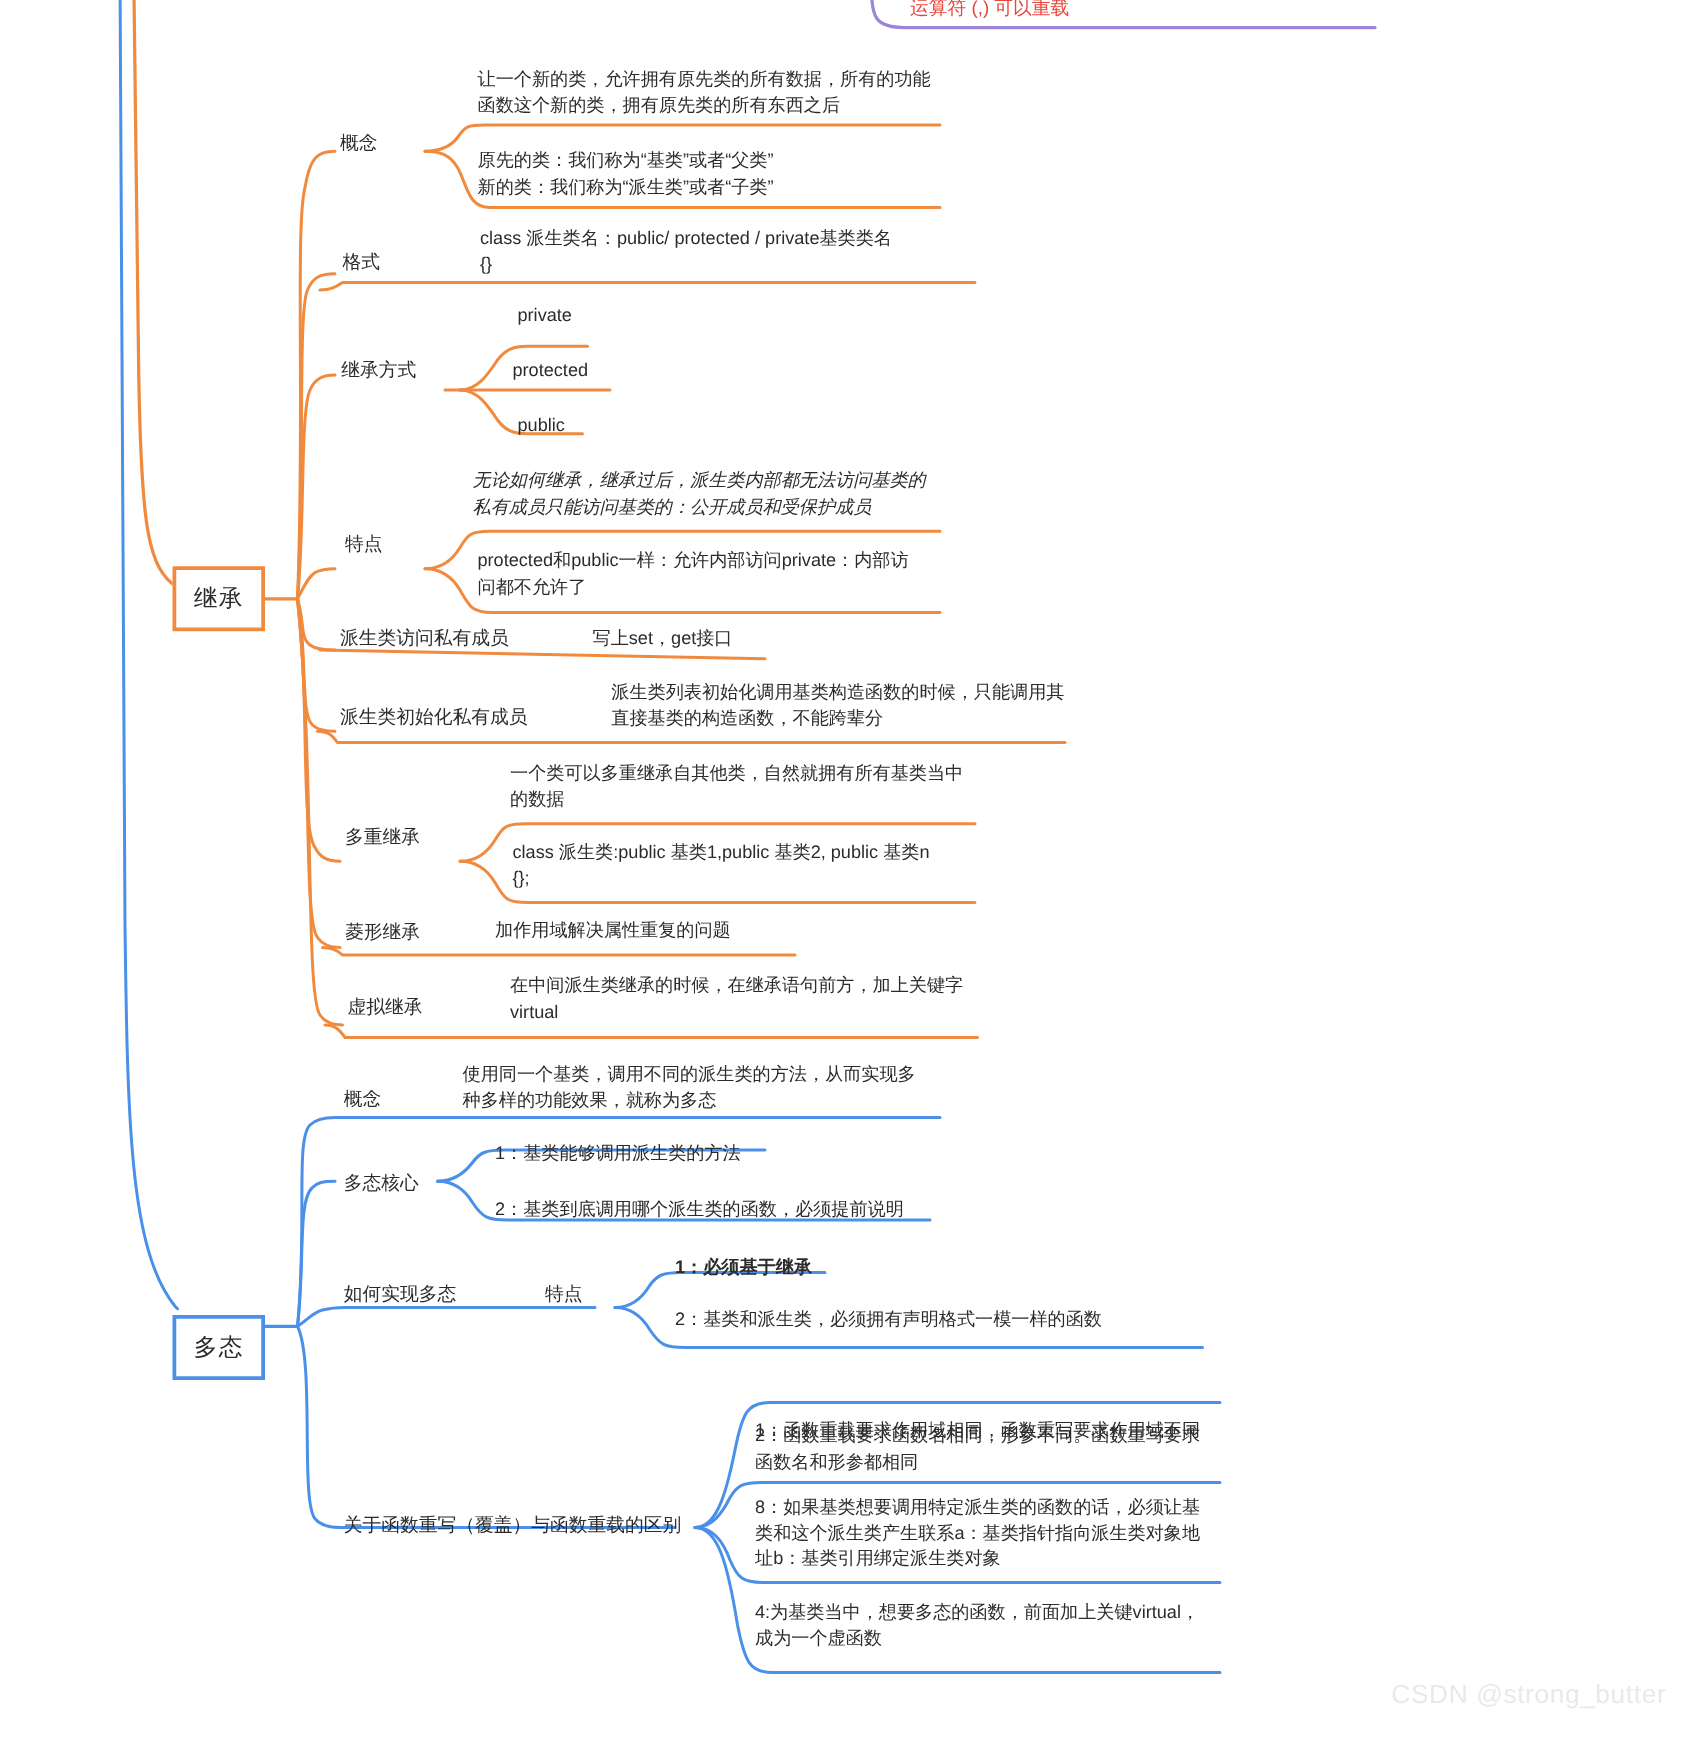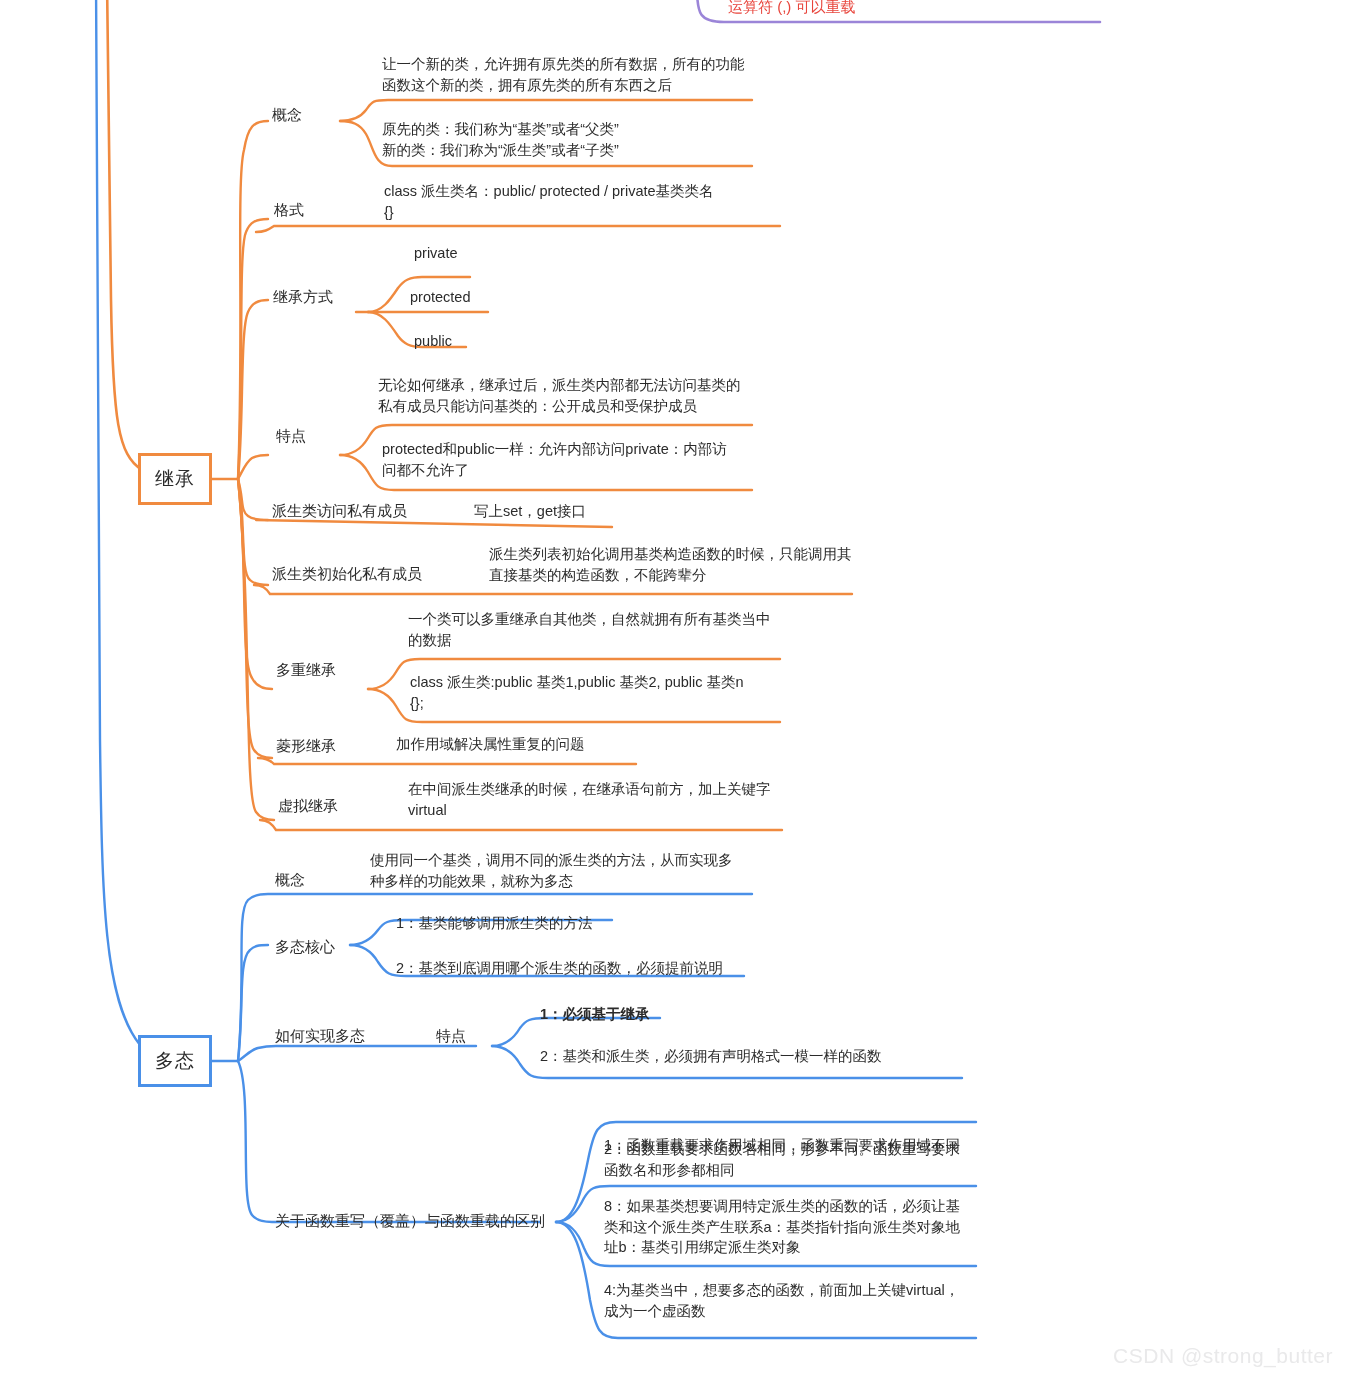--- a/index.html
+++ b/index.html
@@ -33,21 +33,21 @@
     border-radius: 0;
     background: #ffffff;
     display: flex;
     align-items: center;
     justify-content: center;
     font-size: 19px;
     color: #2b2b2b;
     letter-spacing: 1px;
   }
   .box-orange { border: 3px solid #F08A3F; }
-  .box-blue   { border: 3px solid #4A90E8; }
+  .box-blue   { border: 3px solid #4A90E8; margin-top: 17px; }
 
   .t-small  { font-size: 14.5px; }
   .t-mid    { font-size: 15px; }
   .t-red    { color: #E8453C; font-size: 15px; }
 
   .watermark {
     position: absolute;
     right: 12px;
     bottom: 22px;
     color: #e9e9ea;
@@ -148,36 +148,36 @@
   <div class="node t-small" style="left:382px; top:119px; width:380px;">原先的类：我们称为“基类”或者“父类”
  新的类：我们称为“派生类”或者“子类”</div>
 
   <div class="node t-small" style="left:384px; top:181px; width:400px;">class 派生类名：public/ protected / private基类类名
 {}</div>
 
   <div class="node t-small" style="left:414px; top:243px;">private</div>
   <div class="node t-small" style="left:410px; top:287px;">protected</div>
   <div class="node t-small" style="left:414px; top:331px;">public</div>
 
-  <div class="node t-small" style="left:378px; top:375px; width:380px;">无论如何继承，继承过后，派生类内部都无法访问基类的
+  <div class="node t-small" style="left:378px; top:375px; width:380px;font-style:italic;">无论如何继承，继承过后，派生类内部都无法访问基类的
 私有成员只能访问基类的：公开成员和受保护成员</div>
   <div class="node t-small" style="left:382px; top:439px; width:370px;">protected和public一样：允许内部访问private：内部访
 问都不允许了</div>
 
   <div class="node t-small" style="left:474px; top:501px;">写上set，get接口</div>
 
   <div class="node t-small" style="left:489px; top:544px; width:375px;">派生类列表初始化调用基类构造函数的时候，只能调用其
 直接基类的构造函数，不能跨辈分</div>
 
   <div class="node t-small" style="left:408px; top:609px; width:375px;">一个类可以多重继承自其他类，自然就拥有所有基类当中
 的数据</div>
   <div class="node t-small" style="left:410px; top:672px; width:370px;">class 派生类:public 基类1,public 基类2, public 基类n
 {};</div>
 
-  <div class="node t-small" style="left:396px; top:735px;font-family:Liberation Mono, monospace;">加作用域解决属性重复的问题</div>
+  <div class="node t-small" style="left:396px; top:735px;">加作用域解决属性重复的问题</div>
 
   <div class="node t-small" style="left:408px; top:779px; width:380px;">在中间派生类继承的时候，在继承语句前方，加上关键字
 virtual</div>
 
   <div class="node t-mid" style="left:275px; top:869px;">概念</div>
   <div class="node t-mid" style="left:275px; top:936px;">多态核心</div>
   <div class="node t-mid" style="left:275px; top:1025px;">如何实现多态</div>
   <div class="node t-mid" style="left:436px; top:1025px;">特点</div>
   <div class="node t-mid" style="left:275px; top:1210px;">关于函数重写（覆盖）与函数重载的区别</div>
 

